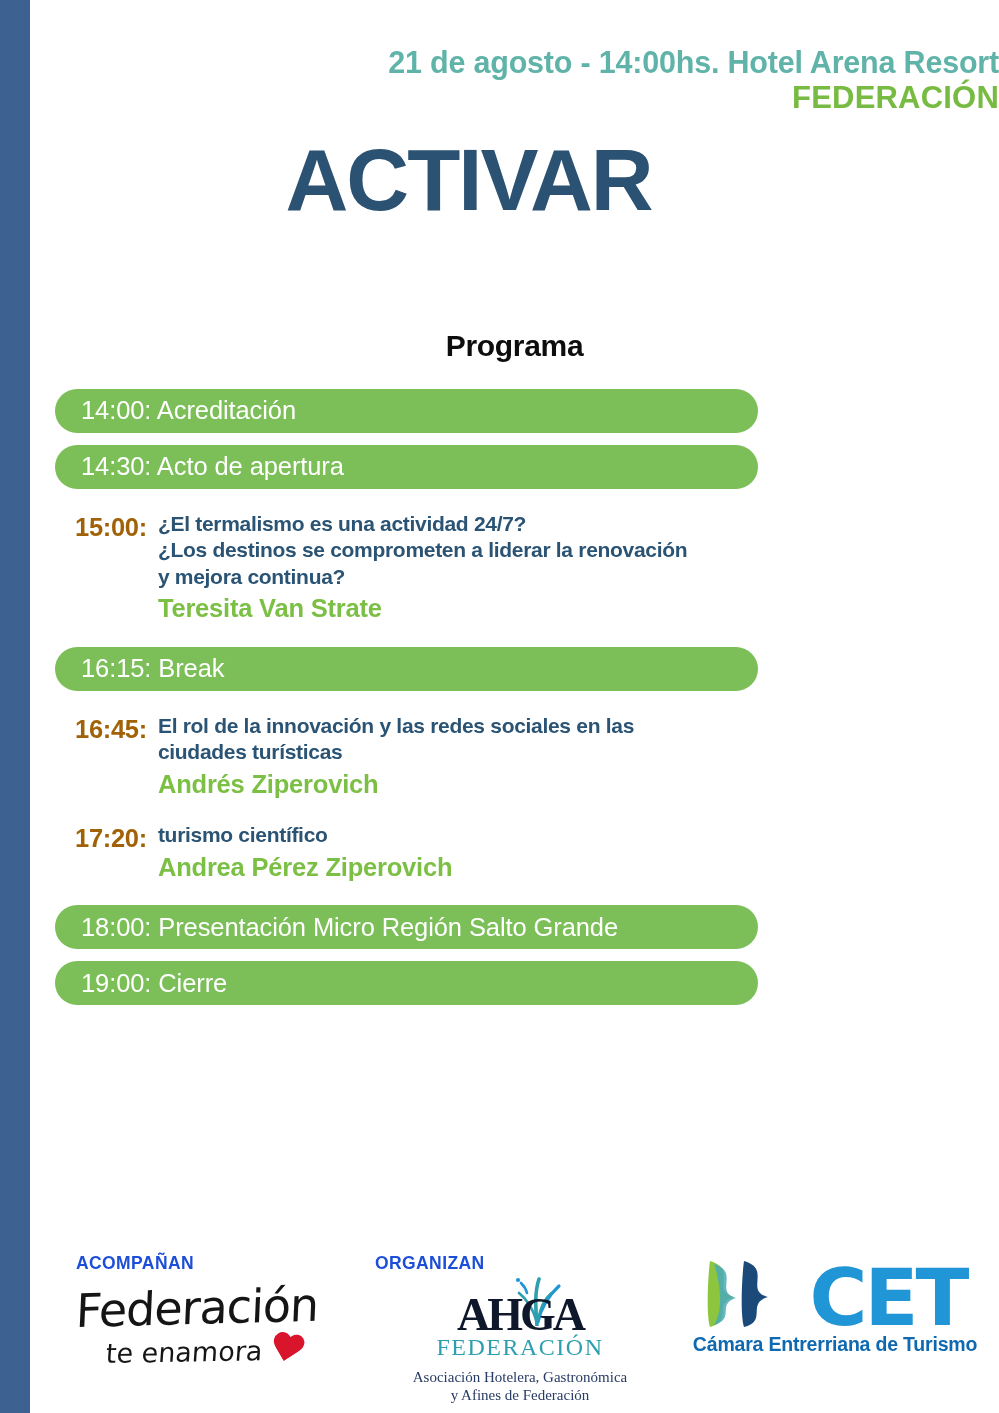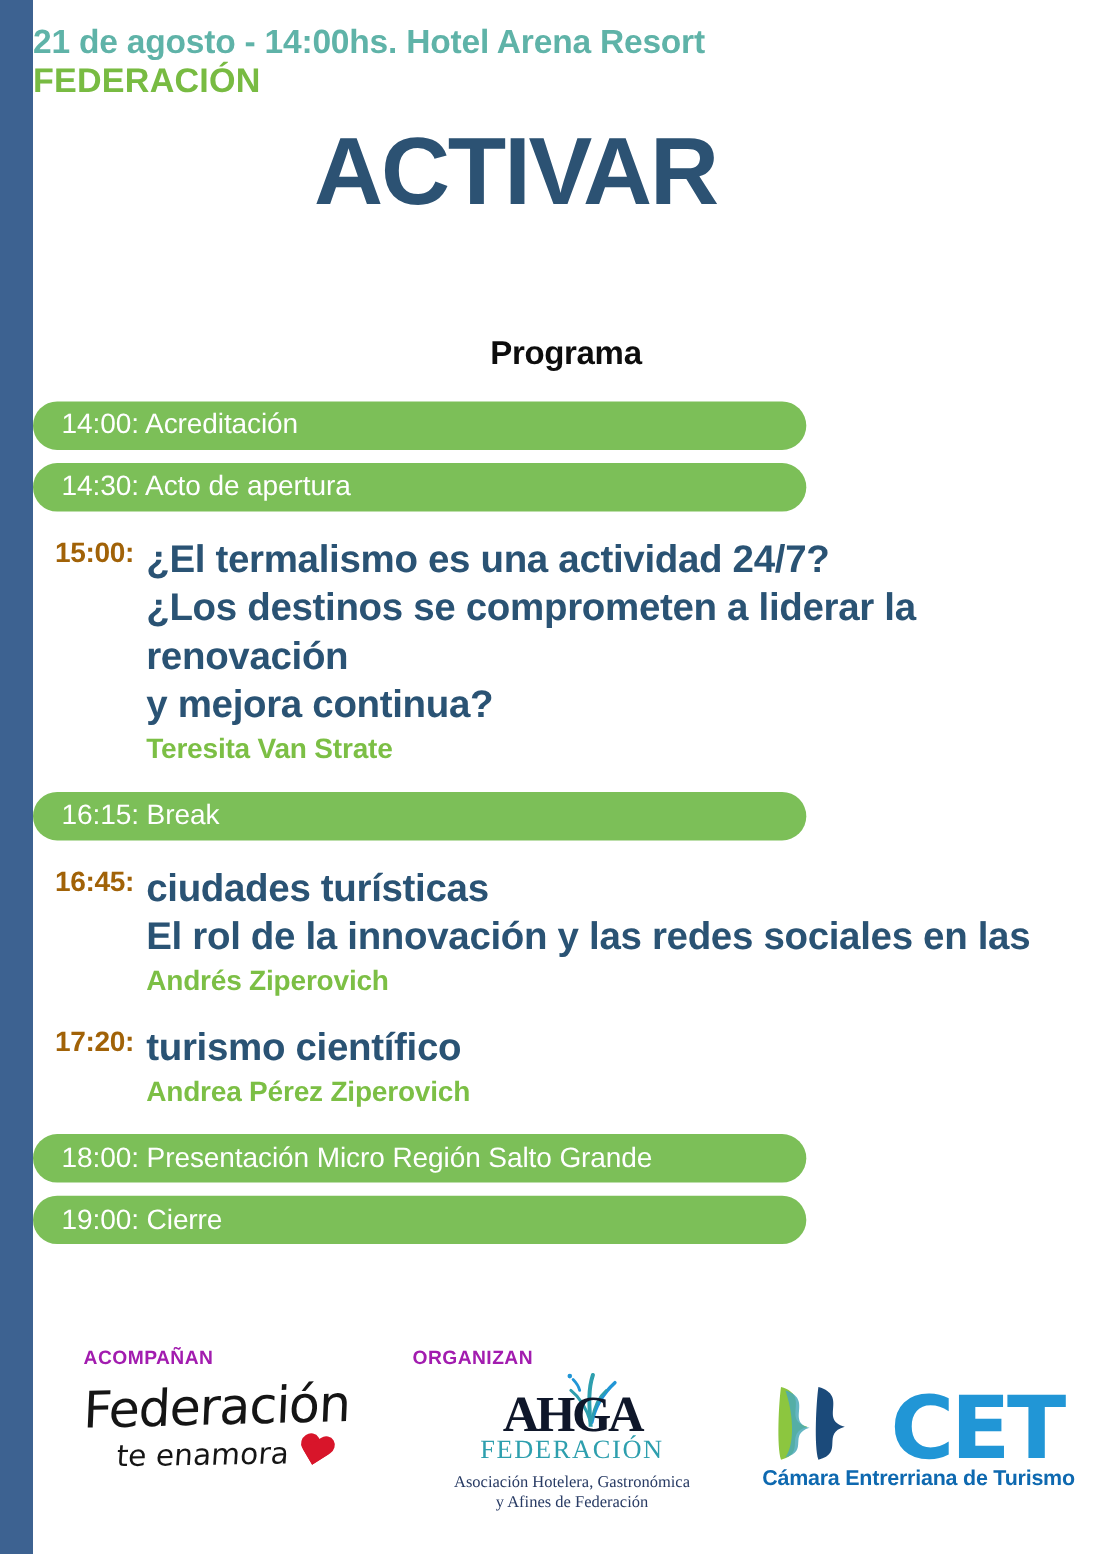--- a/index.html
+++ b/index.html
@@ -32,22 +32,22 @@
   
   .content {
     position: absolute;
     left: 30px; top: 0;
     width: 969px;
     height: 1413px;
   }
 
   
   .header {
-    padding-top: 22px;
-    text-align: left;
+    padding-top: 46px;
+    text-align: right;
   }
   .header-line1 {
     color: #5fb3a8;
     font-size: 30.5px;
     font-weight: bold;
     letter-spacing: -0.2px;
     line-height: 1.08;
   }
   .header-line2 {
     color: #78bb42;
@@ -94,20 +94,21 @@
     font-size: 30px;
     font-weight: bold;
     color: #0d0d0d;
     margin-top: -2px;
     letter-spacing: -0.3px;
   }
 
   
   .schedule {
     margin-top: 26px;
+    padding-left: 25px;
     width: 944px;
   }
 
   .pill {
     background: #7cbf58;
     border-radius: 24px;
     height: 44px;
     width: 703px;
     display: flex;
     align-items: center;
@@ -132,21 +133,21 @@
     font-weight: bold;
     white-space: nowrap;
     line-height: 1.26;
     letter-spacing: -0.3px;
   }
   .session-body {
     margin-left: 11px;
   }
   .session-title {
     color: #2a5374;
-    font-size: 35px;
+    font-size: 21px;
     font-weight: bold;
     line-height: 1.26;
     letter-spacing: -0.3px;
   }
   .session-speaker {
     color: #7cbf45;
     font-size: 25.5px;
     font-weight: bold;
     line-height: 1.28;
     margin-top: 2px;
@@ -160,23 +161,24 @@
     width: 969px;
     height: 200px;
   }
   .footer-col {
     position: absolute;
     text-align: center;
   }
   .footer-label {
     font-size: 17.5px;
     font-weight: bold;
-    color: #a21caf;
+    color: #1d4ed8;
     letter-spacing: 0.4px;
     text-align: left;
+    margin-top: 29px;
   }
 
   
   .col-acompanan { left: 46px; top: 11px; width: 270px; }
   .fed-logo {
     margin-top: 14px;
     position: relative;
     width: 250px;
     height: 100px;
   }
@@ -333,22 +335,22 @@
         </div>
       </div>
 
       <div class="pill">
         <span>16:15: Break</span>
       </div>
 
       <div class="session">
         <div class="session-time">16:45:</div>
         <div class="session-body">
+          <div class="session-title">El rol de la innovación y las redes sociales en las</div>
           <div class="session-title">ciudades turísticas</div>
-          <div class="session-title">El rol de la innovación y las redes sociales en las</div>
           <div class="session-speaker">Andrés Ziperovich</div>
         </div>
       </div>
 
       <div class="session">
         <div class="session-time">17:20:</div>
         <div class="session-body">
           <div class="session-title">turismo científico</div>
           <div class="session-speaker">Andrea Pérez Ziperovich</div>
         </div>

